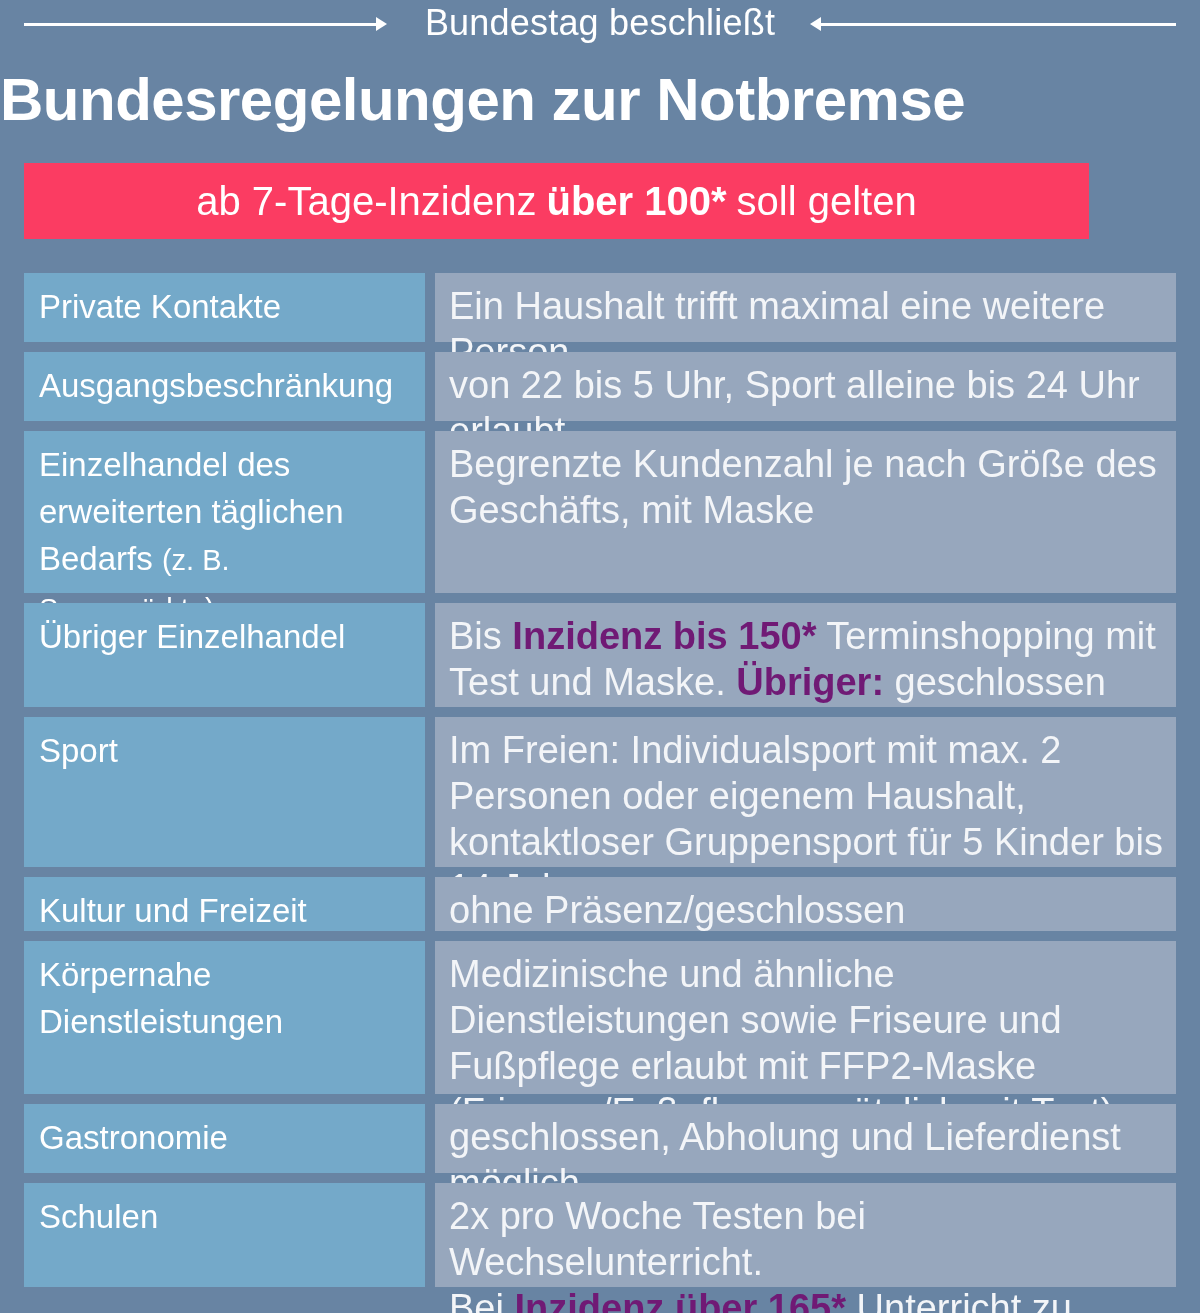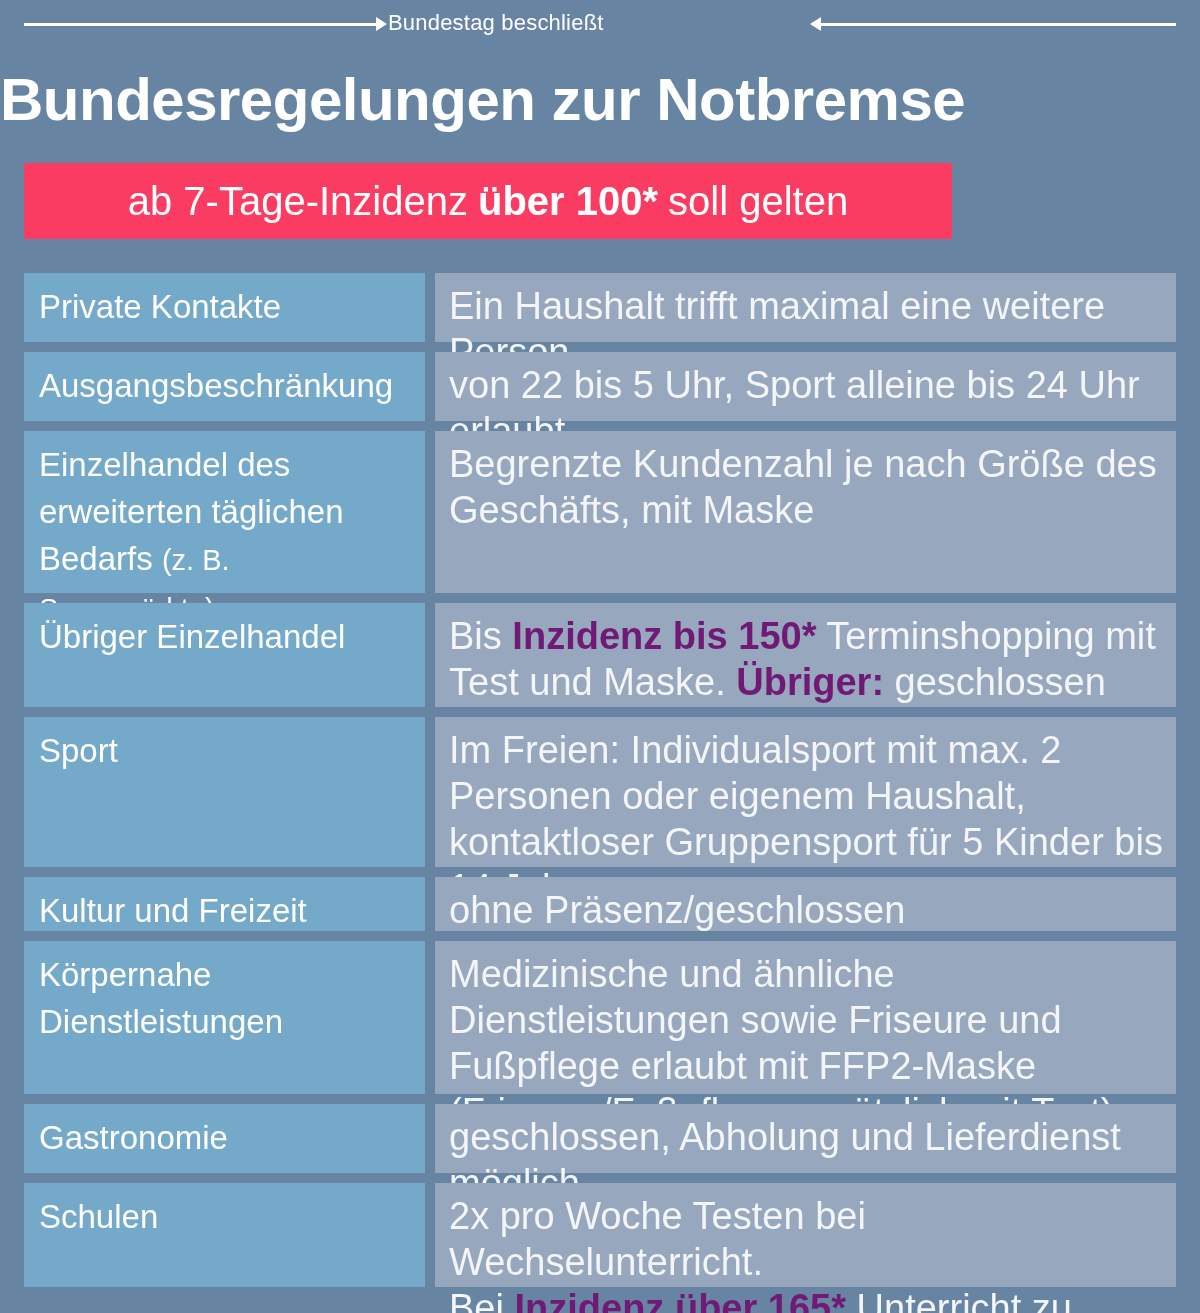--- a/index.html
+++ b/index.html
@@ -23,31 +23,31 @@
   }
   .kicker .line-right {
     position: absolute; left: 818px; top: 23px; width: 358px; height: 3px; background: #ffffff;
   }
   .kicker .arrow-left {
     position: absolute; left: 810px; top: 17px; width: 0; height: 0;
     border-top: 7px solid transparent; border-bottom: 7px solid transparent;
     border-right: 11px solid #ffffff;
   }
   .kicker .kicker-text {
-    position: absolute; left: 388px; width: 400px; top: 0; 
+    position: absolute; left: 400px; width: 400px; top: 0; text-align: center;
     font-family: "Liberation Sans", sans-serif;
-    font-size: 22px; font-weight: 300; line-height: 46px; letter-spacing: 0.2px;
+    font-size: 36px; font-weight: 300; line-height: 46px; letter-spacing: 0.2px;
   }
   .title {
     position: absolute; top: 60px; left: 0; width: 1200px; text-align: left;
     font-family: "Liberation Sans", sans-serif;
     font-weight: bold; font-size: 60px; line-height: 80px; letter-spacing: -0.5px;
   }
   .banner {
-    position: absolute; top: 163px; left: 24px; width: 928px; height: 76px;
+    position: absolute; top: 163px; left: 24px; width: 1065px; height: 76px;
     background: #fb3c62;
     display: flex; align-items: center; justify-content: center;
     font-family: "Liberation Sans", sans-serif; font-size: 40px;
   }
   .banner b { font-weight: bold; margin: 4px 10px; }
   .rows { position: absolute; top: 273px; left: 24px; width: 1152px; }
   .row { display: flex; margin-bottom: 10px; border-radius: 17px; }
   .cell-l {
     width: 401px; background: #74a9c9; padding: 10px 14px 0 15px;
     font-family: "Liberation Sans", sans-serif; font-size: 33px; line-height: 47px;

